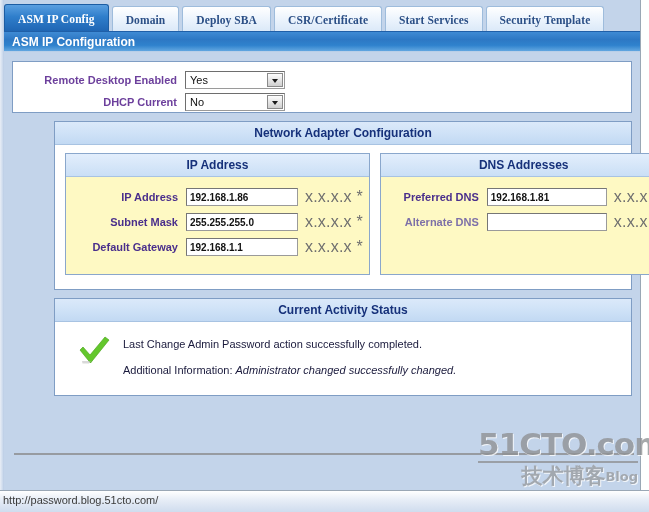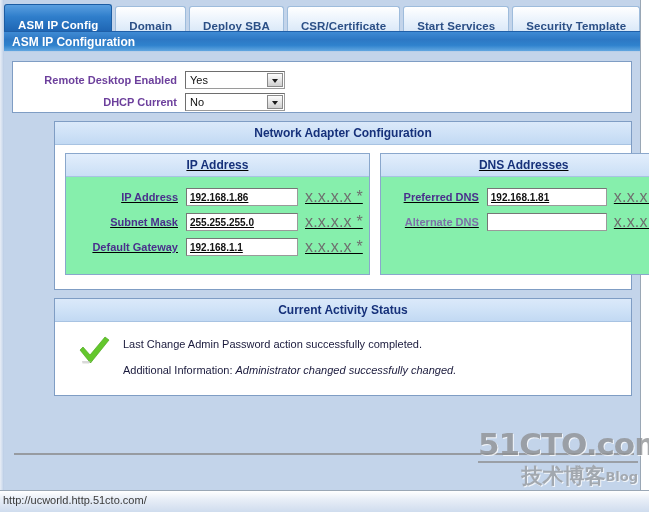--- a/index.html
+++ b/index.html
@@ -47,31 +47,32 @@
     width: 636px;
     height: 28px;
     display: flex;
     align-items: flex-end;
     gap: 3px;
     background: transparent;
   }
   .tab {
     height: 25px;
     line-height: 25px;
-    padding: 7px 13px;
+    padding: 1px 13px;
     font-size: 11.5px;
     font-weight: bold;
     color: #2b4f86;
     background: linear-gradient(to bottom,#ffffff 0%,#eef5fd 45%,#dbe9f8 100%);
     border: 1px solid #9ebcdc;
     border-bottom: none;
     border-radius: 3px 3px 0 0;
     white-space: nowrap;
     box-sizing: border-box;
     letter-spacing: 0.1px;
+    font-family: Liberation Serif, serif;
   }
   .tab.active {
     color: #ffffff;
     background: linear-gradient(to bottom,#5a9fe0 0%,#2f7ecb 45%,#1f66b4 100%);
     border-color: #1c5da3;
     height: 27px;
     line-height: 27px;
   }
 
   
@@ -182,23 +183,22 @@
   
   .net-card { padding-bottom: 10px; }
   .net-body {
     display: flex;
     gap: 10px;
     padding: 8px 10px 4px 10px;
   }
   .subpanel {
     flex: 1;
     border: 1px solid #8aa7cc;
-    background: #86efac;
-    box-sizing: border-box;
-    text-decoration: underline;
+    background: #fef9c3;
+    box-sizing: border-box;
   }
   .subpanel-head {
     height: 22px;
     line-height: 22px;
     text-align: center;
     font-weight: bold;
     font-size: 12px;
     color: #16317a;
     background: linear-gradient(to bottom,#e3eefc 0%,#d4e5f8 60%,#cadff6 100%);
     border-bottom: 1px solid #a8c3e2;
@@ -459,16 +459,16 @@
       <div class="wm-top">51CTO.com</div>
       <div class="wm-rule"></div>
       <div class="wm-bottom">
         <span>技术博客</span><span class="blog">Blog</span>
       </div>
     </div>
 
   </div>
 
   <div class="statusbar">
-    <div class="url">http://ucworld.http.51cto.com/</div>
+    <div class="url">http://password.blog.51cto.com/</div>
   </div>
 
 </div>
 
 </body></html>

